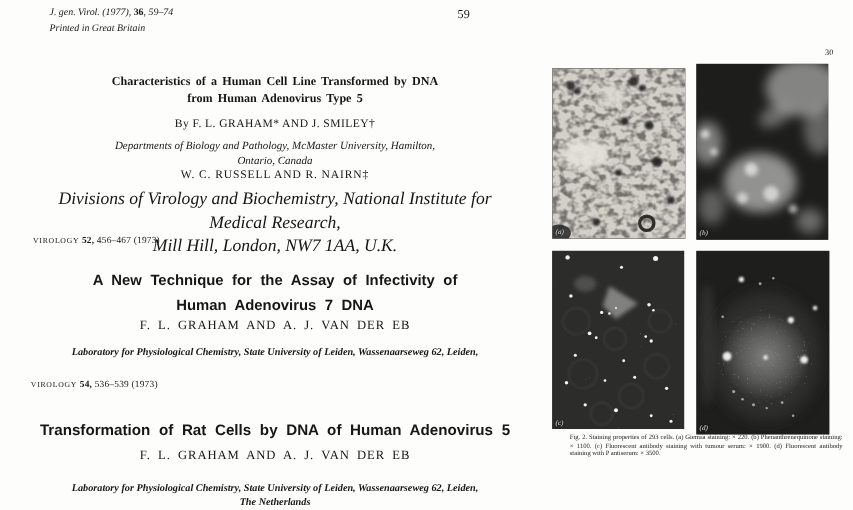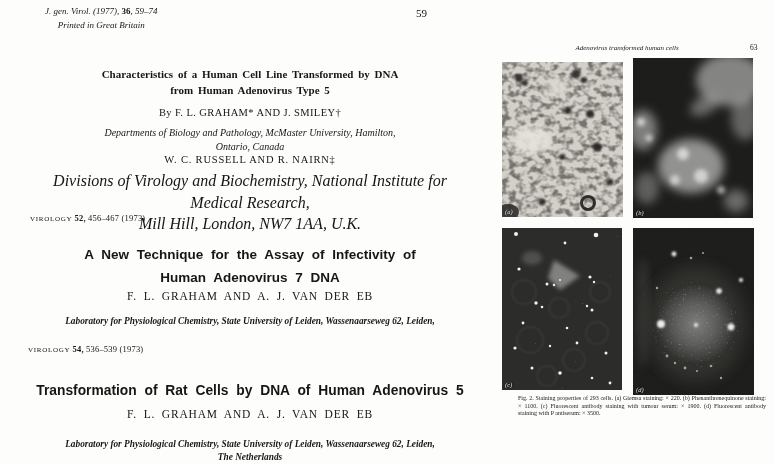--- a/index.html
+++ b/index.html
@@ -1,18 +1,18 @@
 <!DOCTYPE html>
 <html><head>
 <meta charset="utf-8">
 <style>
   html,body{margin:0;padding:0;background:#fff;}
   .screen{position:relative;width:775px;height:464px;background:#fdfdfc;overflow:hidden;
           font-family:"Liberation Serif",serif;color:#161616;}
-  .abs{position:absolute;text-align:center;}
+  .abs{position:absolute;}
   .ml{white-space:pre-line;}
   .ctr{text-align:center;}
   
   .journal-head{left:45px;top:5px;font-style:italic;font-size:9px;line-height:1.5;}
   .journal-head b{font-style:normal;font-weight:bold;}
   .pagenum-left{left:416px;top:7px;font-size:11px;}
   .a1-title{left:40px;top:67px;width:420px;font-weight:bold;font-size:11px;line-height:1.45;word-spacing:2px;}
   .a1-byline{left:40px;top:107px;width:420px;font-size:10.5px;letter-spacing:.4px;}
   .affil{font-style:italic;}
   .a1-affil1{left:40px;top:126px;width:420px;font-size:10px;line-height:1.35;}
@@ -114,22 +114,21 @@
 Human Adenovirus 7 DNA</div>
   <div class="abs ctr authors-big a2-authors">F. L. GRAHAM AND A. J. VAN DER EB</div>
   <div class="abs ctr ml affil a2-affil">Laboratory for Physiological Chemistry, State University of Leiden, Wassenaarseweg 62, Leiden,</div>
   <div class="abs ref ref2"><span class="jname">VIROLOGY</span> <b>54,</b> <span>536–539 (1973)</span></div>
 
   <div class="abs ctr ml sans-title a3-title">Transformation of Rat Cells by DNA of Human Adenovirus 5</div>
   <div class="abs ctr authors-big a3-authors">F. L. GRAHAM AND A. J. VAN DER EB</div>
   <div class="abs ctr ml affil a3-affil">Laboratory for Physiological Chemistry, State University of Leiden, Wassenaarseweg 62, Leiden,
 The Netherlands</div>
 
-  <div class="abs running-head">Adenovirus transformed human cells</div>
-  <div class="abs pagenum-right">63</div>
+  <div class="abs pagenum-right">30</div>
 
   <div class="panel pA">
     <svg viewBox="0 0 121 155" preserveAspectRatio="none">
       <rect width="121" height="155" fill="#d3d0c9"></rect>
       <rect width="121" height="155" filter="url(#fGiemsa)"></rect>
       <ellipse cx="30" cy="78" rx="20" ry="14" fill="#e6e3dc" opacity="0.9" filter="url(#b4)"></ellipse>
       <ellipse cx="55" cy="25" rx="14" ry="10" fill="#dedbd4" opacity="0.7" filter="url(#b4)"></ellipse>
       <g opacity="0.85" filter="url(#b1)" fill="#1d1d1d">
         <circle cx="17" cy="16" r="4"></circle>
           <circle cx="23" cy="21" r="3"></circle>

